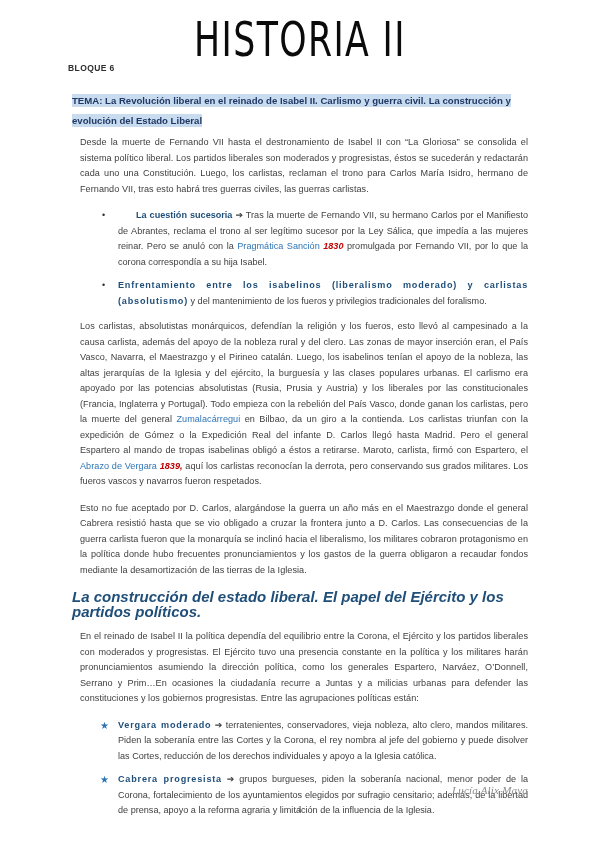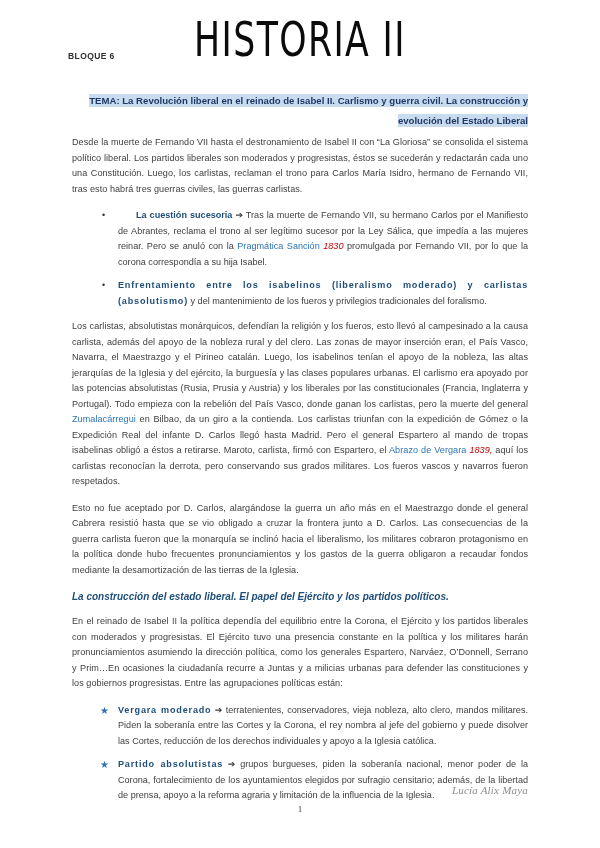--- a/index.html
+++ b/index.html
@@ -41,32 +41,32 @@
     letter-spacing: 1.5px;
     color: #0b0b0b;
     font-stretch: condensed;
     transform: scaleY(1.18) scaleX(0.94);
     transform-origin: center top;
     white-space: nowrap;
   }
   .bloque {
     position: absolute;
     left: 68px;
-    top: 51px;
+    top: 63px;
     font-size: 8.5px;
     font-weight: bold;
     letter-spacing: 0.4px;
     color: #2f2f2f;
   }
 
   
   .tema-wrap {
     margin: 0 72px 0 72px;
     padding-top: 18px;
-    text-align: right;
+    text-align: left;
   }
   .tema-line {
     display: inline;
     background: #c9dcef;
     color: #1f3864;
     font-size: 9.6px;
     font-weight: bold;
     line-height: 16.5px;
     box-decoration-break: clone;
     -webkit-box-decoration-break: clone;
@@ -76,38 +76,38 @@
   
   .content {
     margin: 0 72px;
     padding-top: 6px;
   }
   p.body {
     text-align: justify;
     font-size: 9.1px;
     line-height: 15.5px;
     color: #404040;
-    margin: 0 0 11px 0;
+    margin: 0 0 11px 8px;
     letter-spacing: 0.05px;
   }
   .subhead {
     font-size: 9.4px;
     font-weight: bold;
     font-style: italic;
     color: #1f4e79;
     margin: 4px 0 9px 0;
     line-height: 15px;
   }
   .subhead .normal {
     font-weight: normal;
     font-style: normal;
     color: #404040;
   }
   .section-title {
-    font-size: 10px;
+    font-size: 15px;
     font-weight: bold;
     font-style: italic;
     color: #1f4e79;
     margin: 3px 0 10px 0;
     line-height: 15px;
   }
 
   
   ul.bullets {
     list-style: none;
@@ -148,21 +148,21 @@
   .b-lead-spaced {
     font-weight: bold;
     color: #1f4e79;
     letter-spacing: 0.8px;
   }
   .blue {
     color: #2e74b5;
   }
   .red {
     color: #c00000;
-    font-weight: normal;
+    font-weight: bold;
     font-style: italic;
   }
 
   
   .signature {
     position: absolute;
     right: 72px;
     bottom: 52px;
     font-family: "Liberation Serif", serif;
     font-style: italic;
@@ -215,21 +215,21 @@
 
     <div class="section-title">La construcción del estado liberal. El papel del Ejército y los partidos políticos.</div>
 
     <p class="body">En el reinado de Isabel II la política dependía del equilibrio entre la Corona, el Ejército y los partidos liberales con moderados y progresistas. El Ejército tuvo una presencia constante en la política y los militares harán pronunciamientos asumiendo la dirección política, como los generales Espartero, Narváez, O’Donnell, Serrano y Prim…En ocasiones la ciudadanía recurre a Juntas y a milicias urbanas para defender las constituciones y los gobiernos progresistas. Entre las agrupaciones políticas están:</p>
 
     <ul class="bullets">
       <li>
         <span class="star-marker">★</span><span class="b-lead-spaced">Vergara moderado</span><span> ➔ </span><span>terratenientes, conservadores, vieja nobleza, alto clero, mandos militares. Piden la soberanía entre las Cortes y la Corona, el rey nombra al jefe del gobierno y puede disolver las Cortes, reducción de los derechos individuales y apoyo a la Iglesia católica.</span>
       </li>
       <li>
-        <span class="star-marker">★</span><span class="b-lead-spaced">Partido absolutistas</span><span> ➔ </span><span>grupos burgueses, piden la soberanía nacional, menor poder de la Corona, fortalecimiento de los ayuntamientos elegidos por sufragio censitario; además, de la libertad de prensa, apoyo a la reforma agraria y limitación de la influencia de la Iglesia.</span>
+        <span class="star-marker">★</span><span class="b-lead-spaced">Cabrera progresista</span><span> ➔ </span><span>grupos burgueses, piden la soberanía nacional, menor poder de la Corona, fortalecimiento de los ayuntamientos elegidos por sufragio censitario; además, de la libertad de prensa, apoyo a la reforma agraria y limitación de la influencia de la Iglesia.</span>
       </li>
     </ul>
 
   </div>
 
   <div class="signature">Lucía Alix Maya</div>
   <div class="page-number">1</div>
 
 </div>
 

